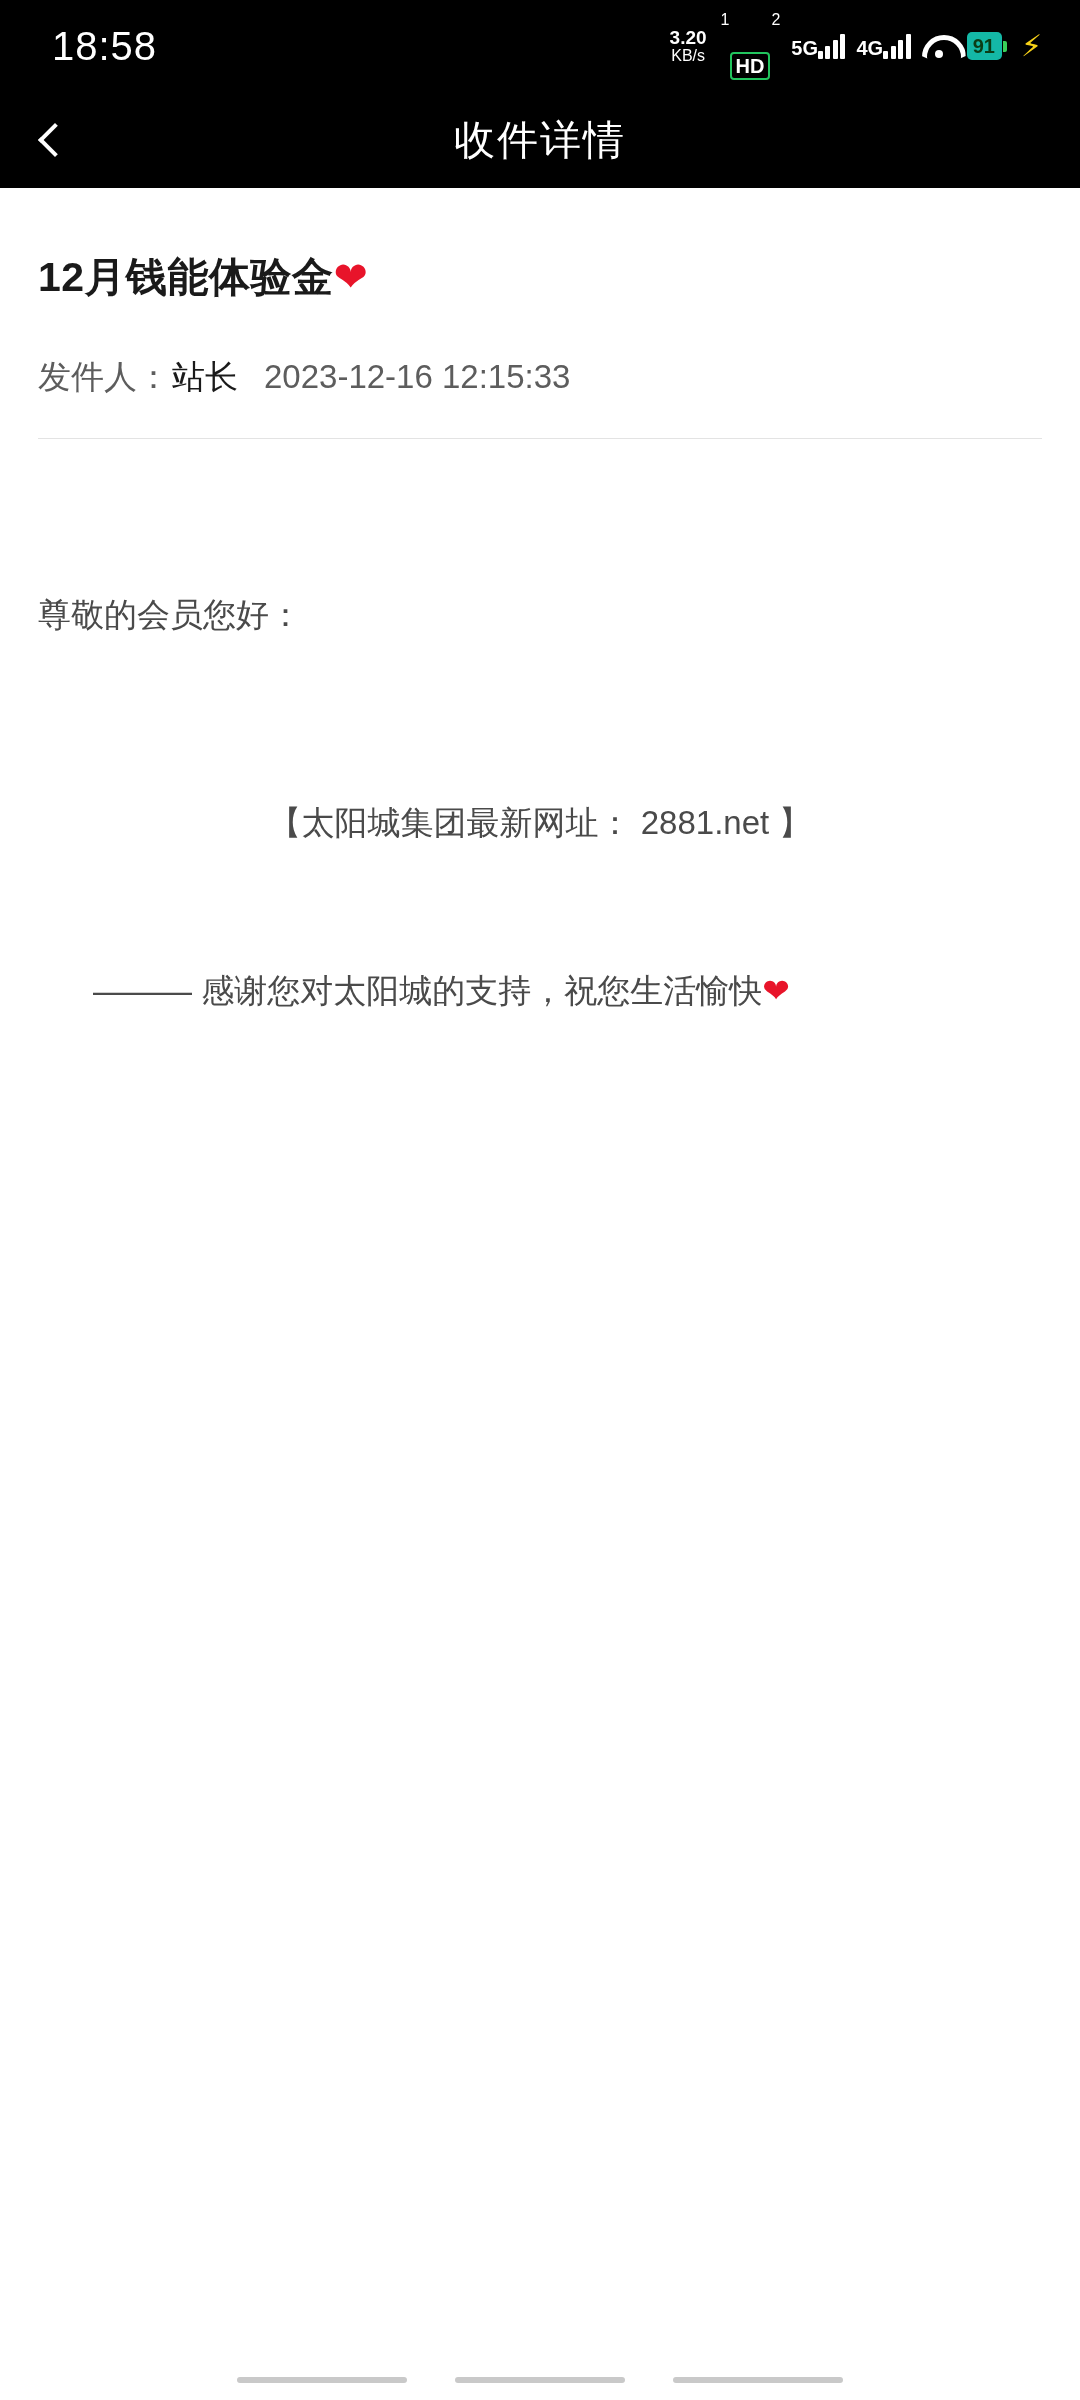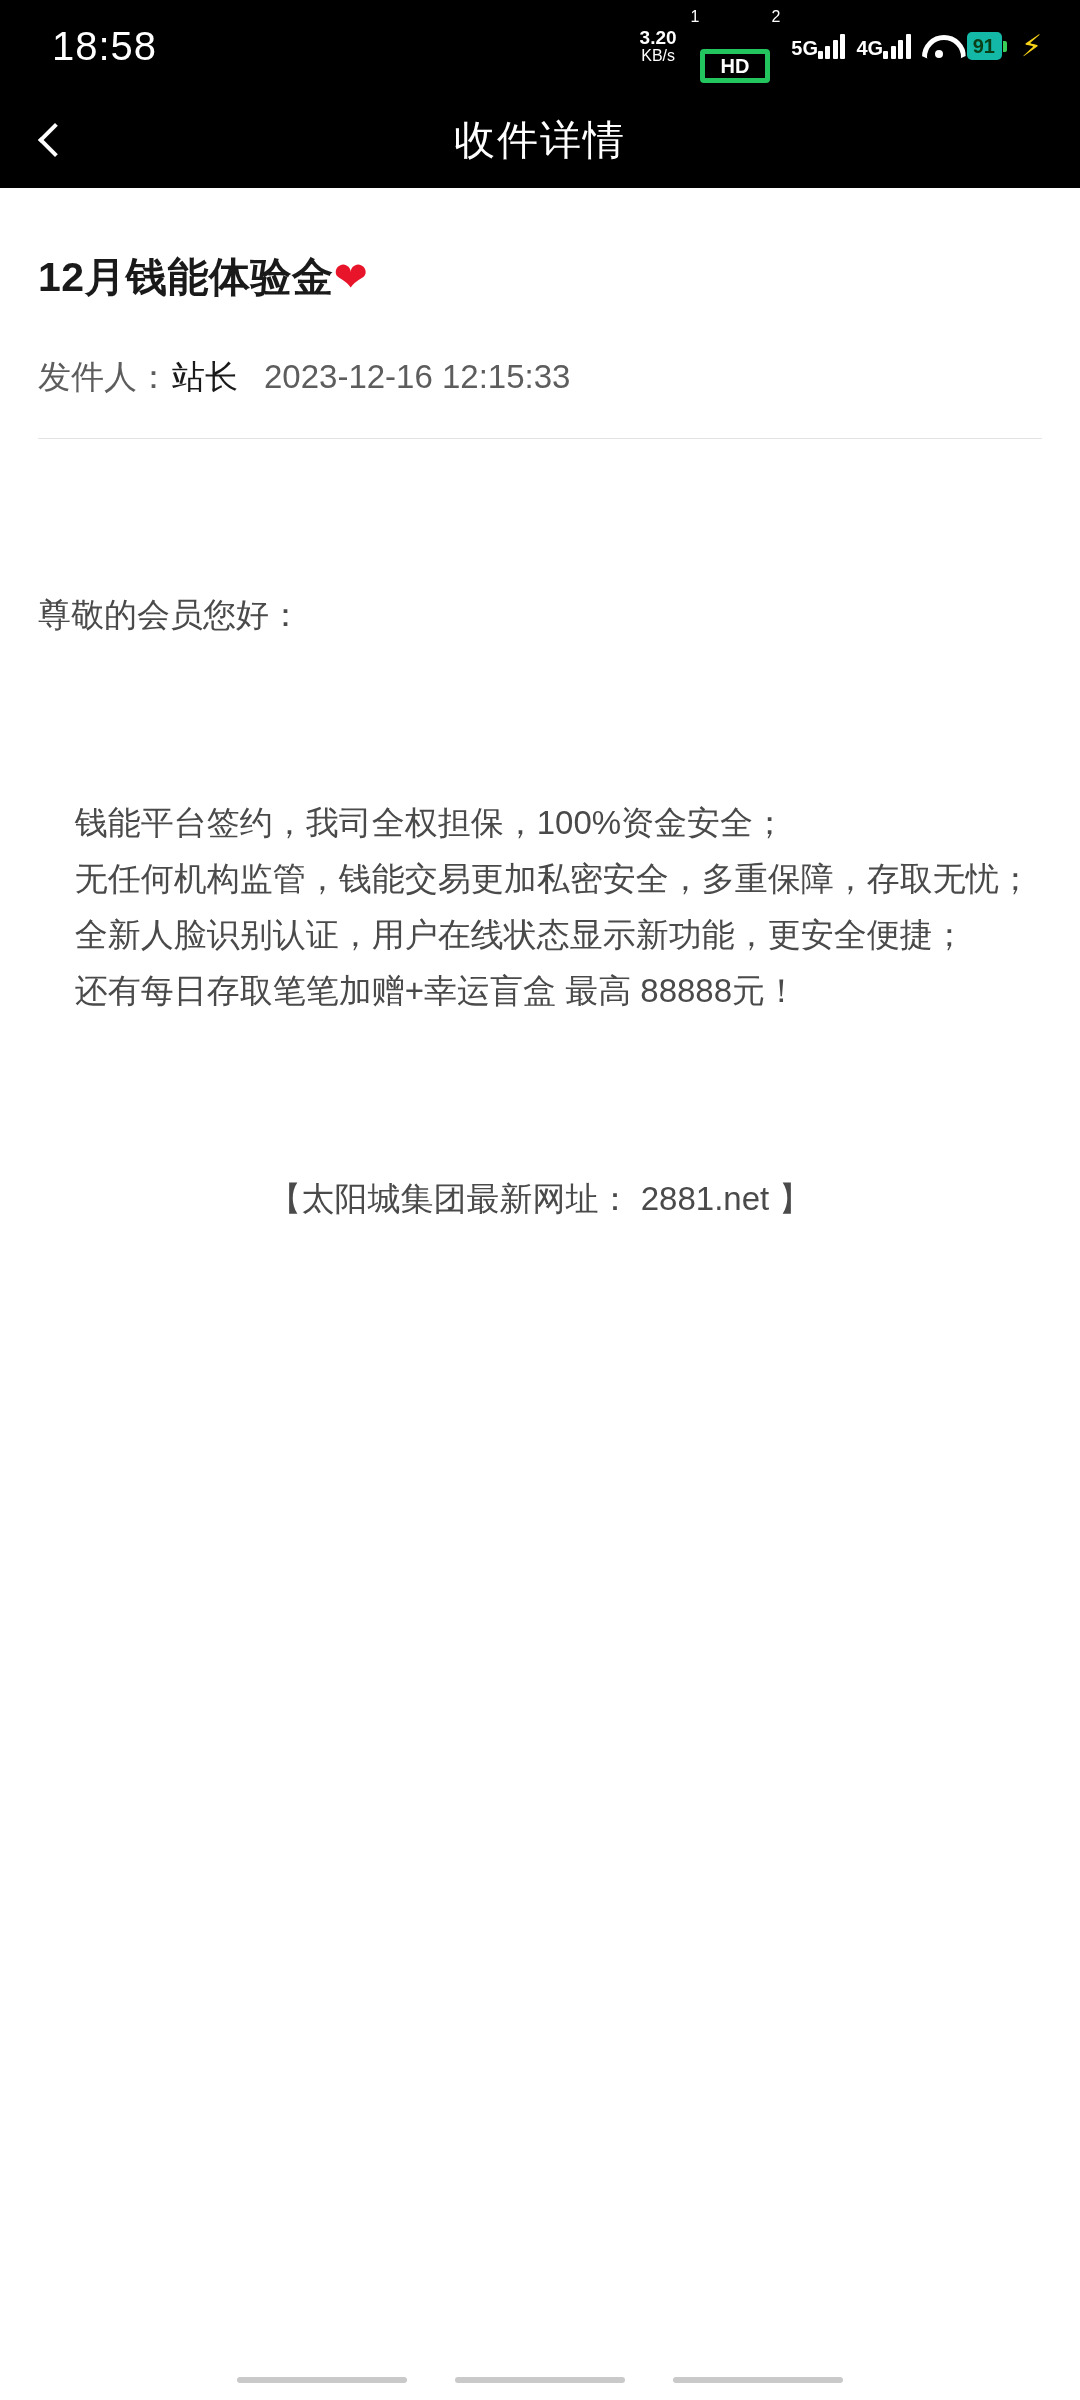--- a/index.html
+++ b/index.html
@@ -44,23 +44,23 @@
   .net-speed .unit { font-size: 16px; }
 
   .hd-badge {
     display: flex;
     align-items: flex-start;
     color: #ffffff;
   }
   .hd-badge .hd-box {
     font-size: 20px;
     font-weight: bold;
-    border: 5px solid #22c55e;
+    border: 2px solid #22c55e;
     border-radius: 4px;
-    padding: 0 16px;
+    padding: 0 4px;
     line-height: 24px;
     margin-top: 40px;
   }
   .hd-badge .sup { font-size: 16px; line-height: 16px; margin-left: 1px; }
 
   .sig-group { display: flex; align-items: flex-end; }
   .sig-label { font-size: 20px; font-weight: bold; color: #fff; line-height: 22px; }
   .bars { display: flex; align-items: flex-end; gap: 2.5px; height: 26px; }
   .bars i { display: block; width: 5px; background: #ffffff; border-radius: 1px; }
   .bars i:nth-child(1) { height: 8px; }
@@ -269,25 +269,22 @@
   <div class="meta-row">
     <span class="meta-label">发件人：</span>
     <span class="meta-sender">站长</span>
     <span class="meta-date">2023-12-16 12:15:33</span>
   </div>
 
   <div class="divider"></div>
 
   <div class="body-text">
     <div class="para">尊敬的会员您好：</div>
-    <div class="para gap">    钱能平台签约，我司全权担保，100%资金安全；
-    无任何机构监管，钱能交易更加私密安全，多重保障，存取无忧；
-    全新人脸识别认证，用户在线状态显示新功能，更安全便捷；
-    还有每日存取笔笔加赠+幸运盲盒 最高 88888元！</div>
     <div class="para gap center-line">【太阳城集团最新网址： 2881.net 】</div>
+    <div class="para"><span>      ——— 感谢您对太阳城的支持，祝您生活愉快</span><span class="heart">❤</span></div>
   </div>
 </div>
 
 <div class="nav-bar">
   <span class="nav-pill w1"></span>
   <span class="nav-pill w2"></span>
   <span class="nav-pill w3"></span>
 </div>
 
 </body></html>

